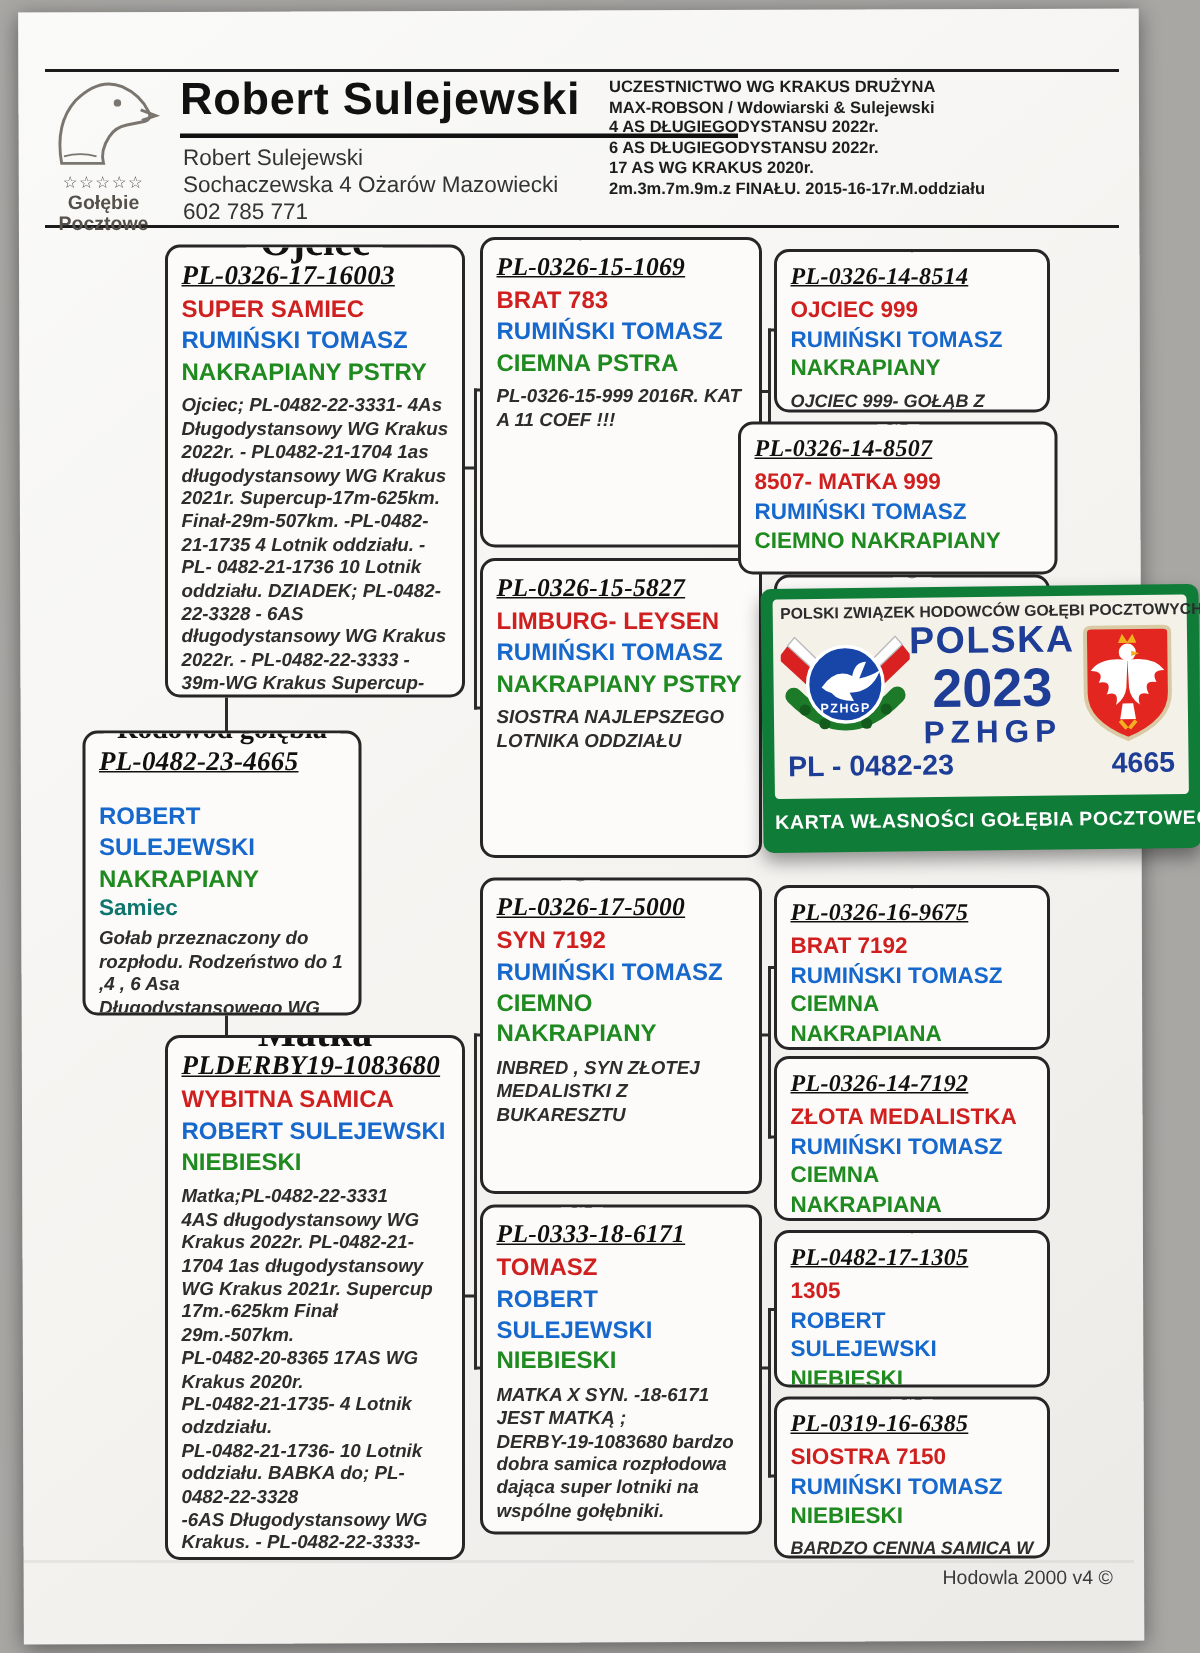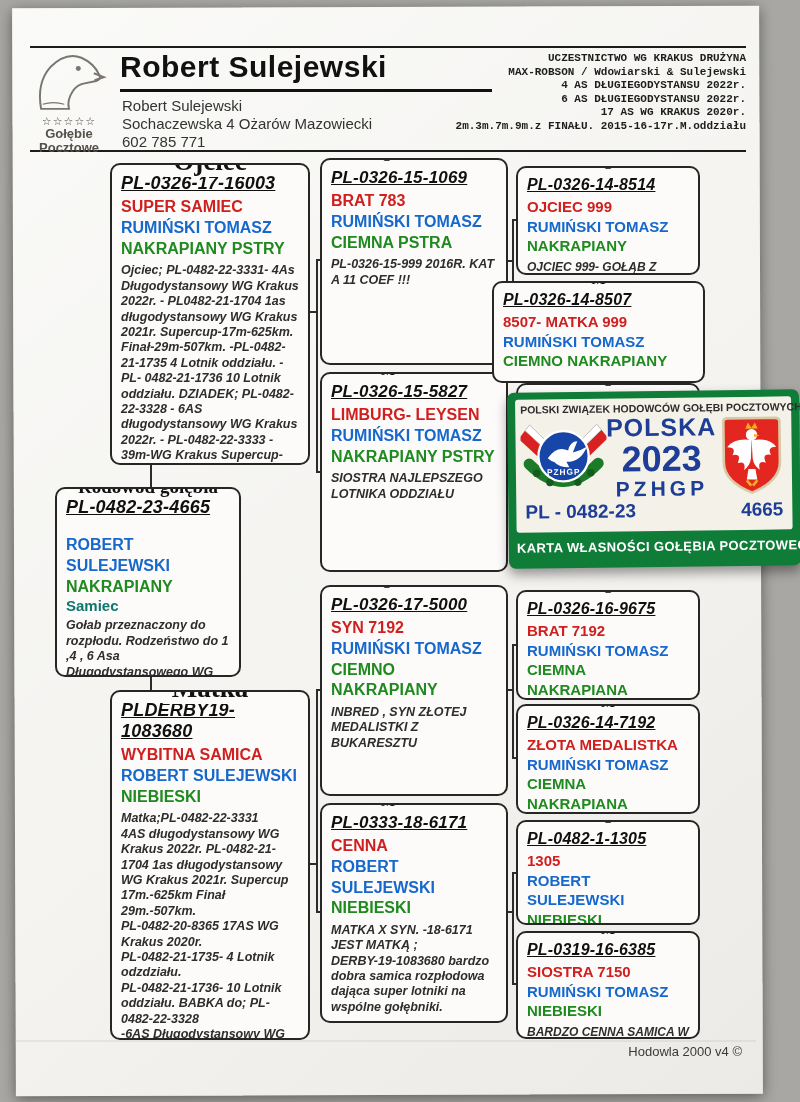--- a/index.html
+++ b/index.html
@@ -6,37 +6,37 @@
     background:#a8a7a4;font-family:"Liberation Sans",sans-serif;}
   .page{position:relative;width:800px;height:1102px;}
   .paper{position:absolute;left:14px;top:7px;width:747px;height:1088px;
     background:linear-gradient(140deg,#fafaf8 0%,#f4f3f0 55%,#eceae6 100%);
     box-shadow:0 3px 14px rgba(0,0,0,.45);transform:rotate(-.2deg);}
   .rule{position:absolute;background:#1c1c1c;}
   
   .brand-title{position:absolute;left:120px;top:50px;width:372px;font-size:30px;
     font-weight:bold;color:#111;border-bottom:3px solid #111;padding-bottom:5px;letter-spacing:.5px;}
   .contact{position:absolute;left:122px;top:97px;font-size:15px;color:#333;line-height:18px;}
-  .ach{position:absolute;right:54px;top:52px;width:340px;text-align:right;
-    font-size:11px;font-weight:bold;color:#1d1d1d;line-height:13.6px;font-family:Liberation Mono, monospace;}
+  .ach{position:absolute;right:54px;top:52px;width:340px;text-align:left;
+    font-size:11px;font-weight:bold;color:#1d1d1d;line-height:13.6px;}
   .logo{position:absolute;left:26px;top:50px;width:86px;text-align:center;color:#55504a;}
   .logo .stars{font-size:11px;letter-spacing:1px;line-height:11px;}
   .logo .w{font-size:13px;font-weight:bold;line-height:14px;}
   
   .pbox{position:absolute;background:#fcfbf9;border:2px solid #262626;border-radius:10px;
     padding:8px 8px 4px 9px;box-sizing:border-box;overflow:hidden;}
   .ptitle{position:absolute;background:#fcfbf9;padding:0 9px;font-family:"Liberation Serif",serif;
     font-weight:bold;color:#111;white-space:nowrap;}
   .title-big{top:-19px;left:50%;transform:translateX(-50%);font-size:27px;}
   .title-small{top:-13px;left:50%;transform:translateX(-50%);font-size:19px;}
   .plabel{position:absolute;top:-12px;background:#fcfbf9;padding:0 7px;
     font-family:"Liberation Serif",serif;font-weight:bold;font-size:15px;color:#111;}
   .lab-left{left:52px;} .lab-center{left:50%;transform:translateX(-50%);}
   .ring{font-weight:bold;font-style:italic;text-decoration:underline;color:#101010;
-    letter-spacing:.2px;margin-bottom:3px;}
+    letter-spacing:.2px;margin-bottom:3px;font-family:Liberation Serif, serif;}
   .l{font-weight:bold;line-height:1.3;}
   .l-red{color:#cf1f1f}.l-blue{color:#1668cc}.l-green{color:#1f8a1f}
   .note{font-weight:bold;font-style:italic;color:#2d2d2d;margin-top:4px;white-space:pre-line;}
   .sz2 .ring{font-size:17px}.sz2 .l{font-size:16px}.sz2 .note{font-size:12.5px;line-height:15.3px}
   .sz3 .ring{font-size:16px}.sz3 .l{font-size:15px}.sz3 .note{font-size:12px;line-height:14px}
   .szP .ring{font-size:18px}.szP .l{font-size:16px}.szP .note{font-size:12.5px;line-height:15.4px}
   .plain{font-weight:bold;color:#0f766e;font-size:15px;}
   .conn{position:absolute;background:#2b2b2b;}
   
   .card{position:absolute;left:508px;top:391px;width:292px;height:176px;background:#0f7c38;
@@ -171,21 +171,21 @@
     <span class="plabel lab-left">O</span>
     <div class="ring">PL-0326-17-5000</div>
     <div class="l l-red">SYN 7192</div>
     <div class="l l-blue">RUMIŃSKI TOMASZ</div>
     <div class="l l-green">CIEMNO NAKRAPIANY</div>
     <div class="note"> INBRED , SYN ZŁOTEJ MEDALISTKI Z BUKARESZTU</div>
   </div>
   <div class="pbox sz2" style="left:320px;top:803px;width:188px;height:220px">
     <span class="plabel lab-left">M</span>
     <div class="ring">PL-0333-18-6171</div>
-    <div class="l l-red">CENNA</div>
+    <div class="l l-red">TOMASZ</div>
     <div class="l l-blue">ROBERT SULEJEWSKI</div>
     <div class="l l-green">NIEBIESKI</div>
     <div class="note">MATKA X SYN. -18-6171 JEST MATKĄ ;
 DERBY-19-1083680 bardzo dobra samica rozpłodowa dająca super lotniki na wspólne gołębniki.</div>
   </div>
 
   <div class="pbox sz3" style="left:516px;top:166px;width:184px;height:109px">
     <span class="plabel lab-center">O</span>
     <div class="ring">PL-0326-14-8514</div>
     <div class="l l-red">OJCIEC 999</div>
@@ -215,21 +215,21 @@
   <div class="pbox sz3" style="left:516px;top:704px;width:184px;height:110px">
     <span class="plabel lab-center">M</span>
     <div class="ring">PL-0326-14-7192</div>
     <div class="l l-red">ZŁOTA MEDALISTKA</div>
     <div class="l l-blue">RUMIŃSKI TOMASZ</div>
     <div class="l l-green">CIEMNA NAKRAPIANA</div>
 
   </div>
   <div class="pbox sz3" style="left:516px;top:820px;width:184px;height:105px">
     <span class="plabel lab-center">O</span>
-    <div class="ring">PL-0482-1-1305</div>
+    <div class="ring">PL-0482-17-1305</div>
     <div class="l l-red">1305</div>
     <div class="l l-blue">ROBERT SULEJEWSKI</div>
     <div class="l l-green">NIEBIESKI</div>
 
   </div>
   <div class="pbox sz3" style="left:516px;top:931px;width:184px;height:108px">
     <span class="plabel lab-center">M</span>
     <div class="ring">PL-0319-16-6385</div>
     <div class="l l-red">SIOSTRA 7150</div>
     <div class="l l-blue">RUMIŃSKI TOMASZ</div>

